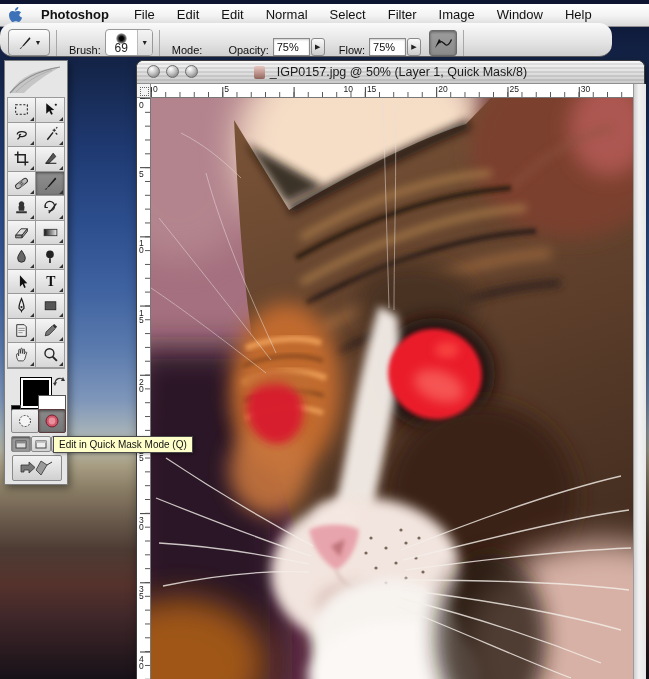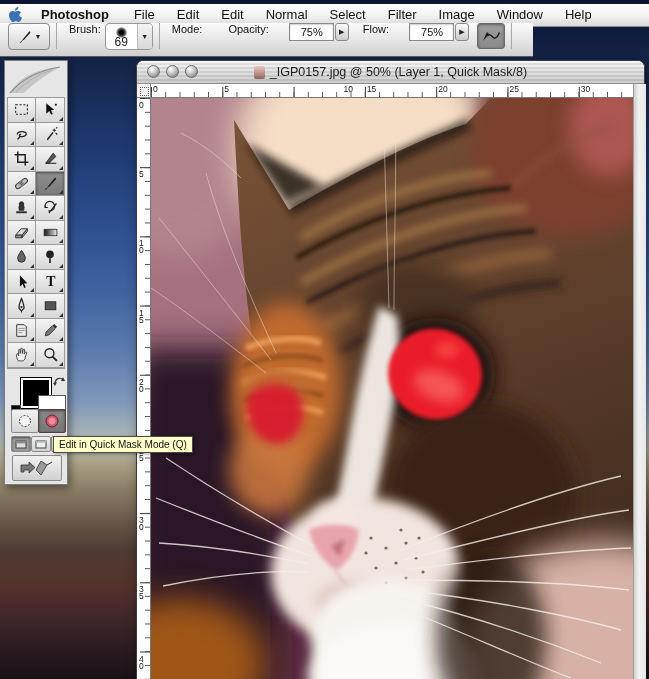--- a/index.html
+++ b/index.html
@@ -14,23 +14,23 @@
       #2a1b20 650px,#171218 679px);}
   
   #menubar{position:absolute;left:0;top:4px;width:649px;height:22px;
     background:linear-gradient(180deg,#ffffff,#f2f2f2 55%,#d9d9d9);
     border-bottom:1px solid #8e8e8e;display:flex;align-items:center;z-index:40;}
   .apple{width:30px;text-align:center;display:flex;justify-content:center;}
   #menu-items{display:flex;height:22px;align-items:center;}
   .menu-item{font-size:13px;color:#111;padding:0 11px;line-height:22px;cursor:default;}
   .menu-item.bold{font-weight:bold;padding-right:14px;}
   
-  #optionsbar{position:absolute;left:0;top:23px;width:533px;height:33px;
+  #optionsbar{position:absolute;left:0;top:23px;width:612px;height:33px;
     background:linear-gradient(180deg,#fafafa,#e3e3e3 60%,#cfcfcf);
-    border-bottom:1px solid #5a5a5a;display:flex;align-items:flex-start;z-index:40;}
+    border-bottom:1px solid #5a5a5a;display:flex;align-items:flex-end;z-index:40;border-radius:13px;}
   .vsep{width:1px;height:26px;background:#a8a8a8;margin:0 6px;}
   .olabel{font-size:11px;color:#111;margin:0 4px 0 6px;white-space:nowrap;}
   .toolpreset{margin-left:8px;width:40px;height:25px;border:1px solid #8b8b8b;border-radius:4px;
     background:linear-gradient(180deg,#fdfdfd,#d2d2d2);display:flex;align-items:center;justify-content:center;gap:2px;}
   .dd{font-size:7px;color:#222;}
   .brushwell{width:46px;height:25px;border:1px solid #999;border-radius:4px;background:#fff;
     display:flex;overflow:hidden;}
   .bw-left{width:31px;display:flex;flex-direction:column;align-items:center;justify-content:center;}
   .bdot{width:11px;height:11px;border-radius:50%;
     background:radial-gradient(circle,#000 25%,rgba(0,0,0,.55) 55%,rgba(0,0,0,0) 75%);}
@@ -40,21 +40,21 @@
   .popup{height:21px;min-width:76px;border:1px solid #8f8f8f;border-radius:11px;background:#fff;
     display:flex;align-items:center;box-shadow:0 1px 1px rgba(255,255,255,.8);}
   .popup-text{font-size:11px;color:#111;padding:0 6px;flex:1;}
   .popup-cap{width:17px;height:21px;border-left:1px solid #9a9a9a;border-radius:0 11px 11px 0;
     background:linear-gradient(180deg,#e8eef8,#b9c8e2 50%,#9fb4d8);
     display:flex;flex-direction:column;align-items:center;justify-content:center;gap:1px;}
   .popup-cap i{display:block;width:0;height:0;border-left:3px solid transparent;border-right:3px solid transparent;}
   .popup-cap .up{border-bottom:4px solid #333;}
   .popup-cap .dn{border-top:4px solid #333;}
   .field{width:32px;height:16px;border:1px solid #8a8a8a;background:#fff;font-size:11px;color:#111;
-    display:inline-flex;align-items:center;padding-left:11px;box-shadow:inset 0 1px 2px rgba(0,0,0,.2);margin-left:16px;}
+    display:inline-flex;align-items:center;padding-left:3px;box-shadow:inset 0 1px 2px rgba(0,0,0,.2);}
   .spin{margin-left:1px;width:14px;height:18px;border:1px solid #8a8a8a;border-radius:3px;
     background:linear-gradient(180deg,#fafafa,#cccccc);font-size:7px;color:#222;
     display:flex;align-items:center;justify-content:center;padding:0;}
   .airbrush{margin-left:8px;width:26px;height:24px;border:1px solid #6a6a6a;border-radius:3px;
     background:linear-gradient(180deg,#9d9d9d,#8a8a8a);box-shadow:inset 0 1px 3px rgba(0,0,0,.4);
     display:flex;align-items:center;justify-content:center;}
   
   #toolbox{position:absolute;left:4px;top:60px;width:62px;height:423px;background:#e6e6e6;
     border:1px solid #7d7d7d;box-shadow:2px 3px 8px rgba(0,0,0,.45);z-index:30;}
   .feather{position:absolute;left:1px;top:2px;width:58px;height:32px;}

